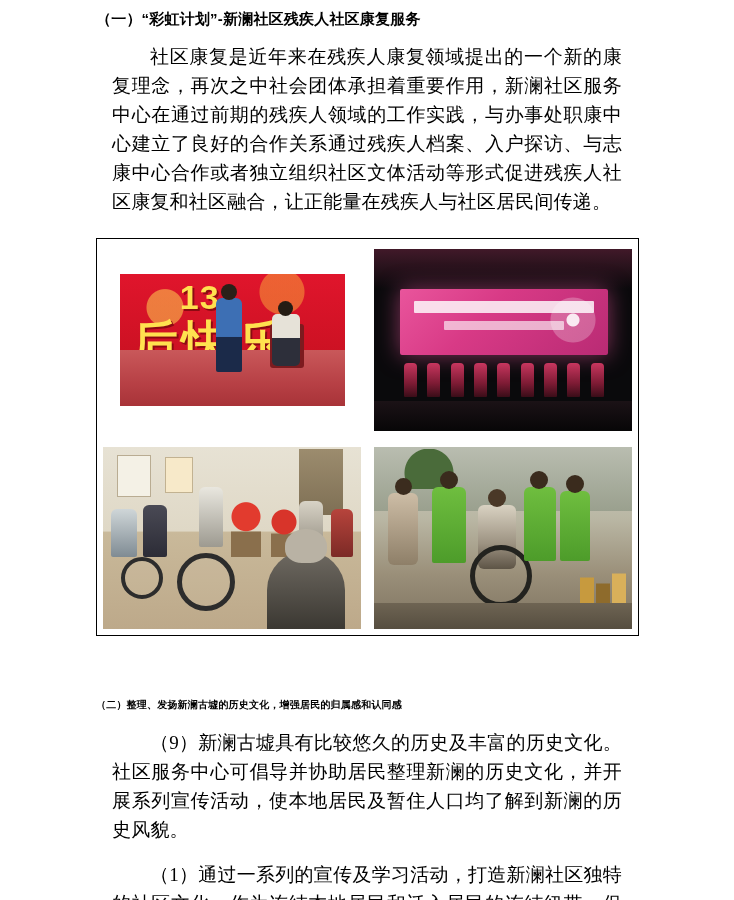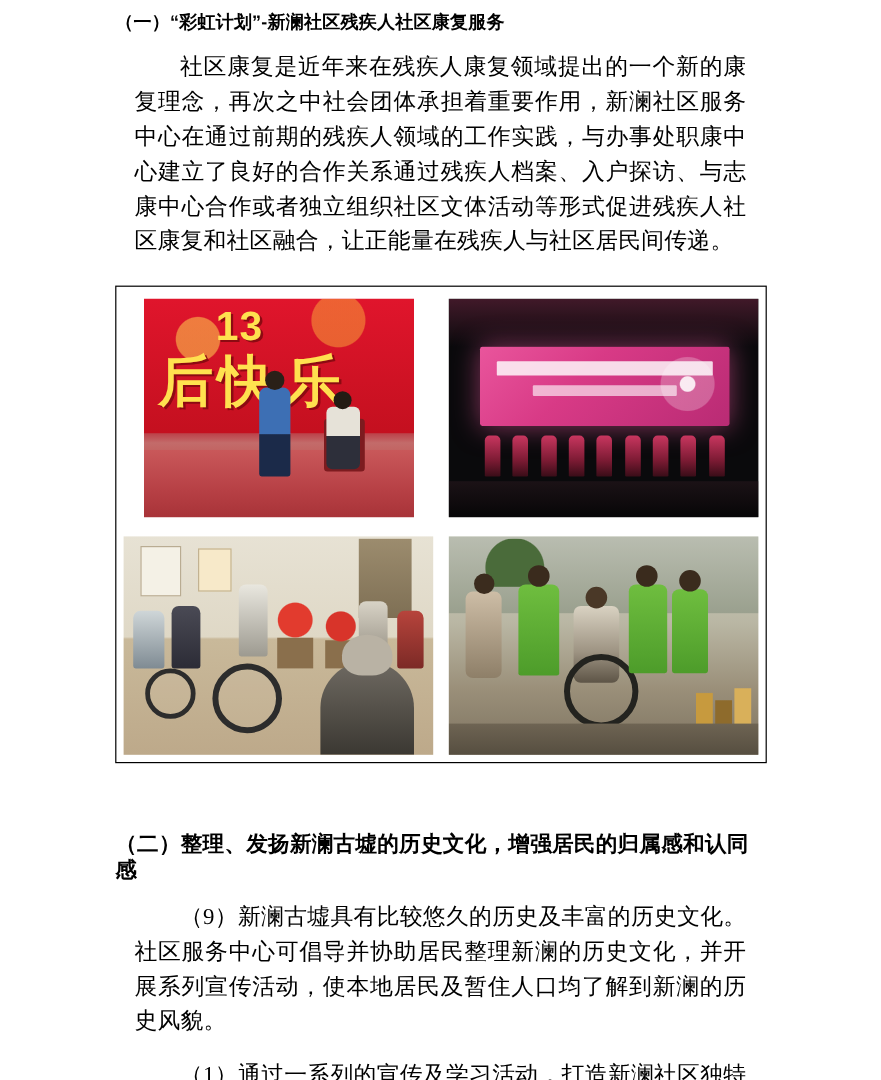--- a/index.html
+++ b/index.html
@@ -25,23 +25,23 @@
   .heading {
     font-family: "Liberation Sans", "DejaVu Sans", sans-serif;
     font-weight: bold;
     font-size: 15px;
     line-height: 22px;
     margin: 0;
     padding-top: 8px;
     letter-spacing: 0.2px;
   }
   .heading-2 {
-    font-family: Liberation Mono, monospace;
+    font-family: Liberation Sans, sans-serif;
     font-weight: bold;
-    font-size: 18px;
+    font-size: 10px;
     line-height: 22px;
     margin: 0;
     letter-spacing: 0.2px;
   }
   .para {
     font-size: 19px;
     line-height: 29px;
     text-align: justify;
     text-justify: inter-ideograph;
     margin: 16px;
@@ -68,21 +68,21 @@
     align-items: center;
     justify-content: center;
   }
   .cell-inner {
     position: relative;
     overflow: hidden;
   }
   
   .p1 {
     width: 225px;
-    height: 182px;
+    height: 132px;
     background: linear-gradient(180deg,#d8132a 0%, #c21020 42%, #b9323d 60%, #c36b6a 66%, #bf5450 78%, #b03b3c 100%);
   }
   .p1 .band {
     position: absolute; left:0; right:0; top:0; height: 112px;
     background:
       radial-gradient(circle at 20% 30%, rgba(255,210,80,0.55) 0 18px, rgba(0,0,0,0) 19px),
       radial-gradient(circle at 72% 16%, rgba(255,190,60,0.45) 0 22px, rgba(0,0,0,0) 23px),
       linear-gradient(180deg,#e0152c 0%, #c4101f 100%);
   }
   .p1 .glyph {

